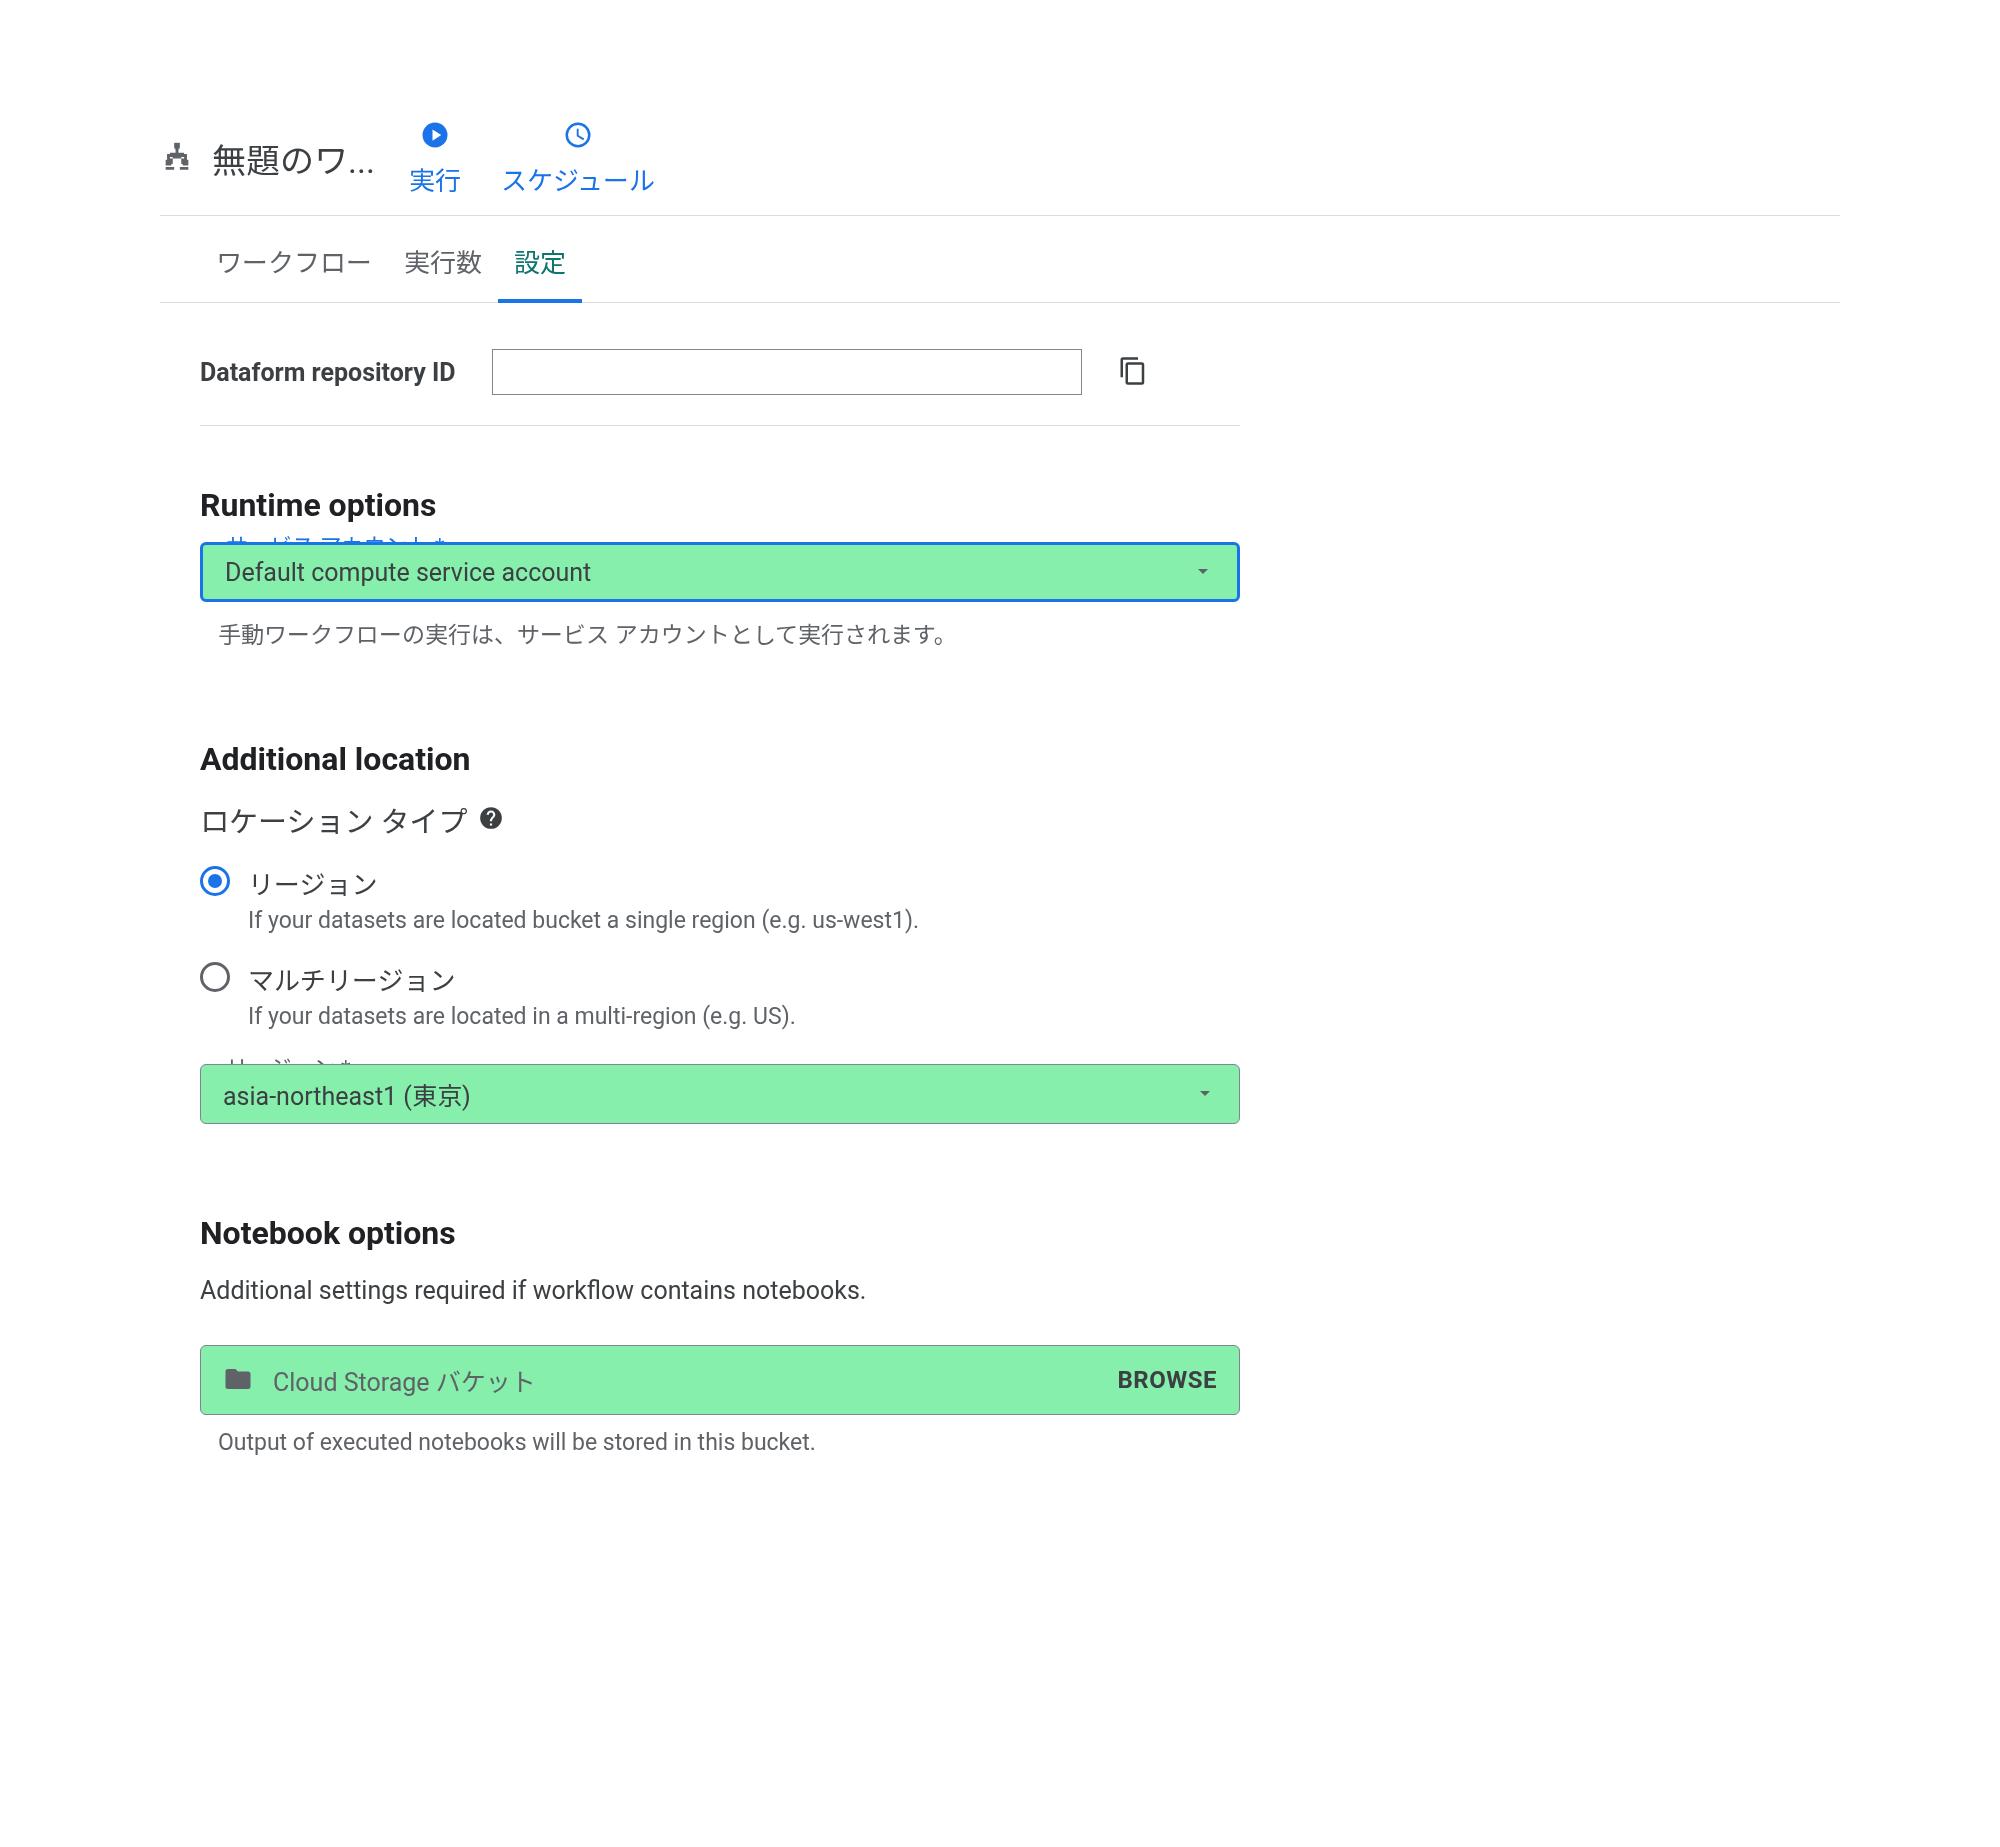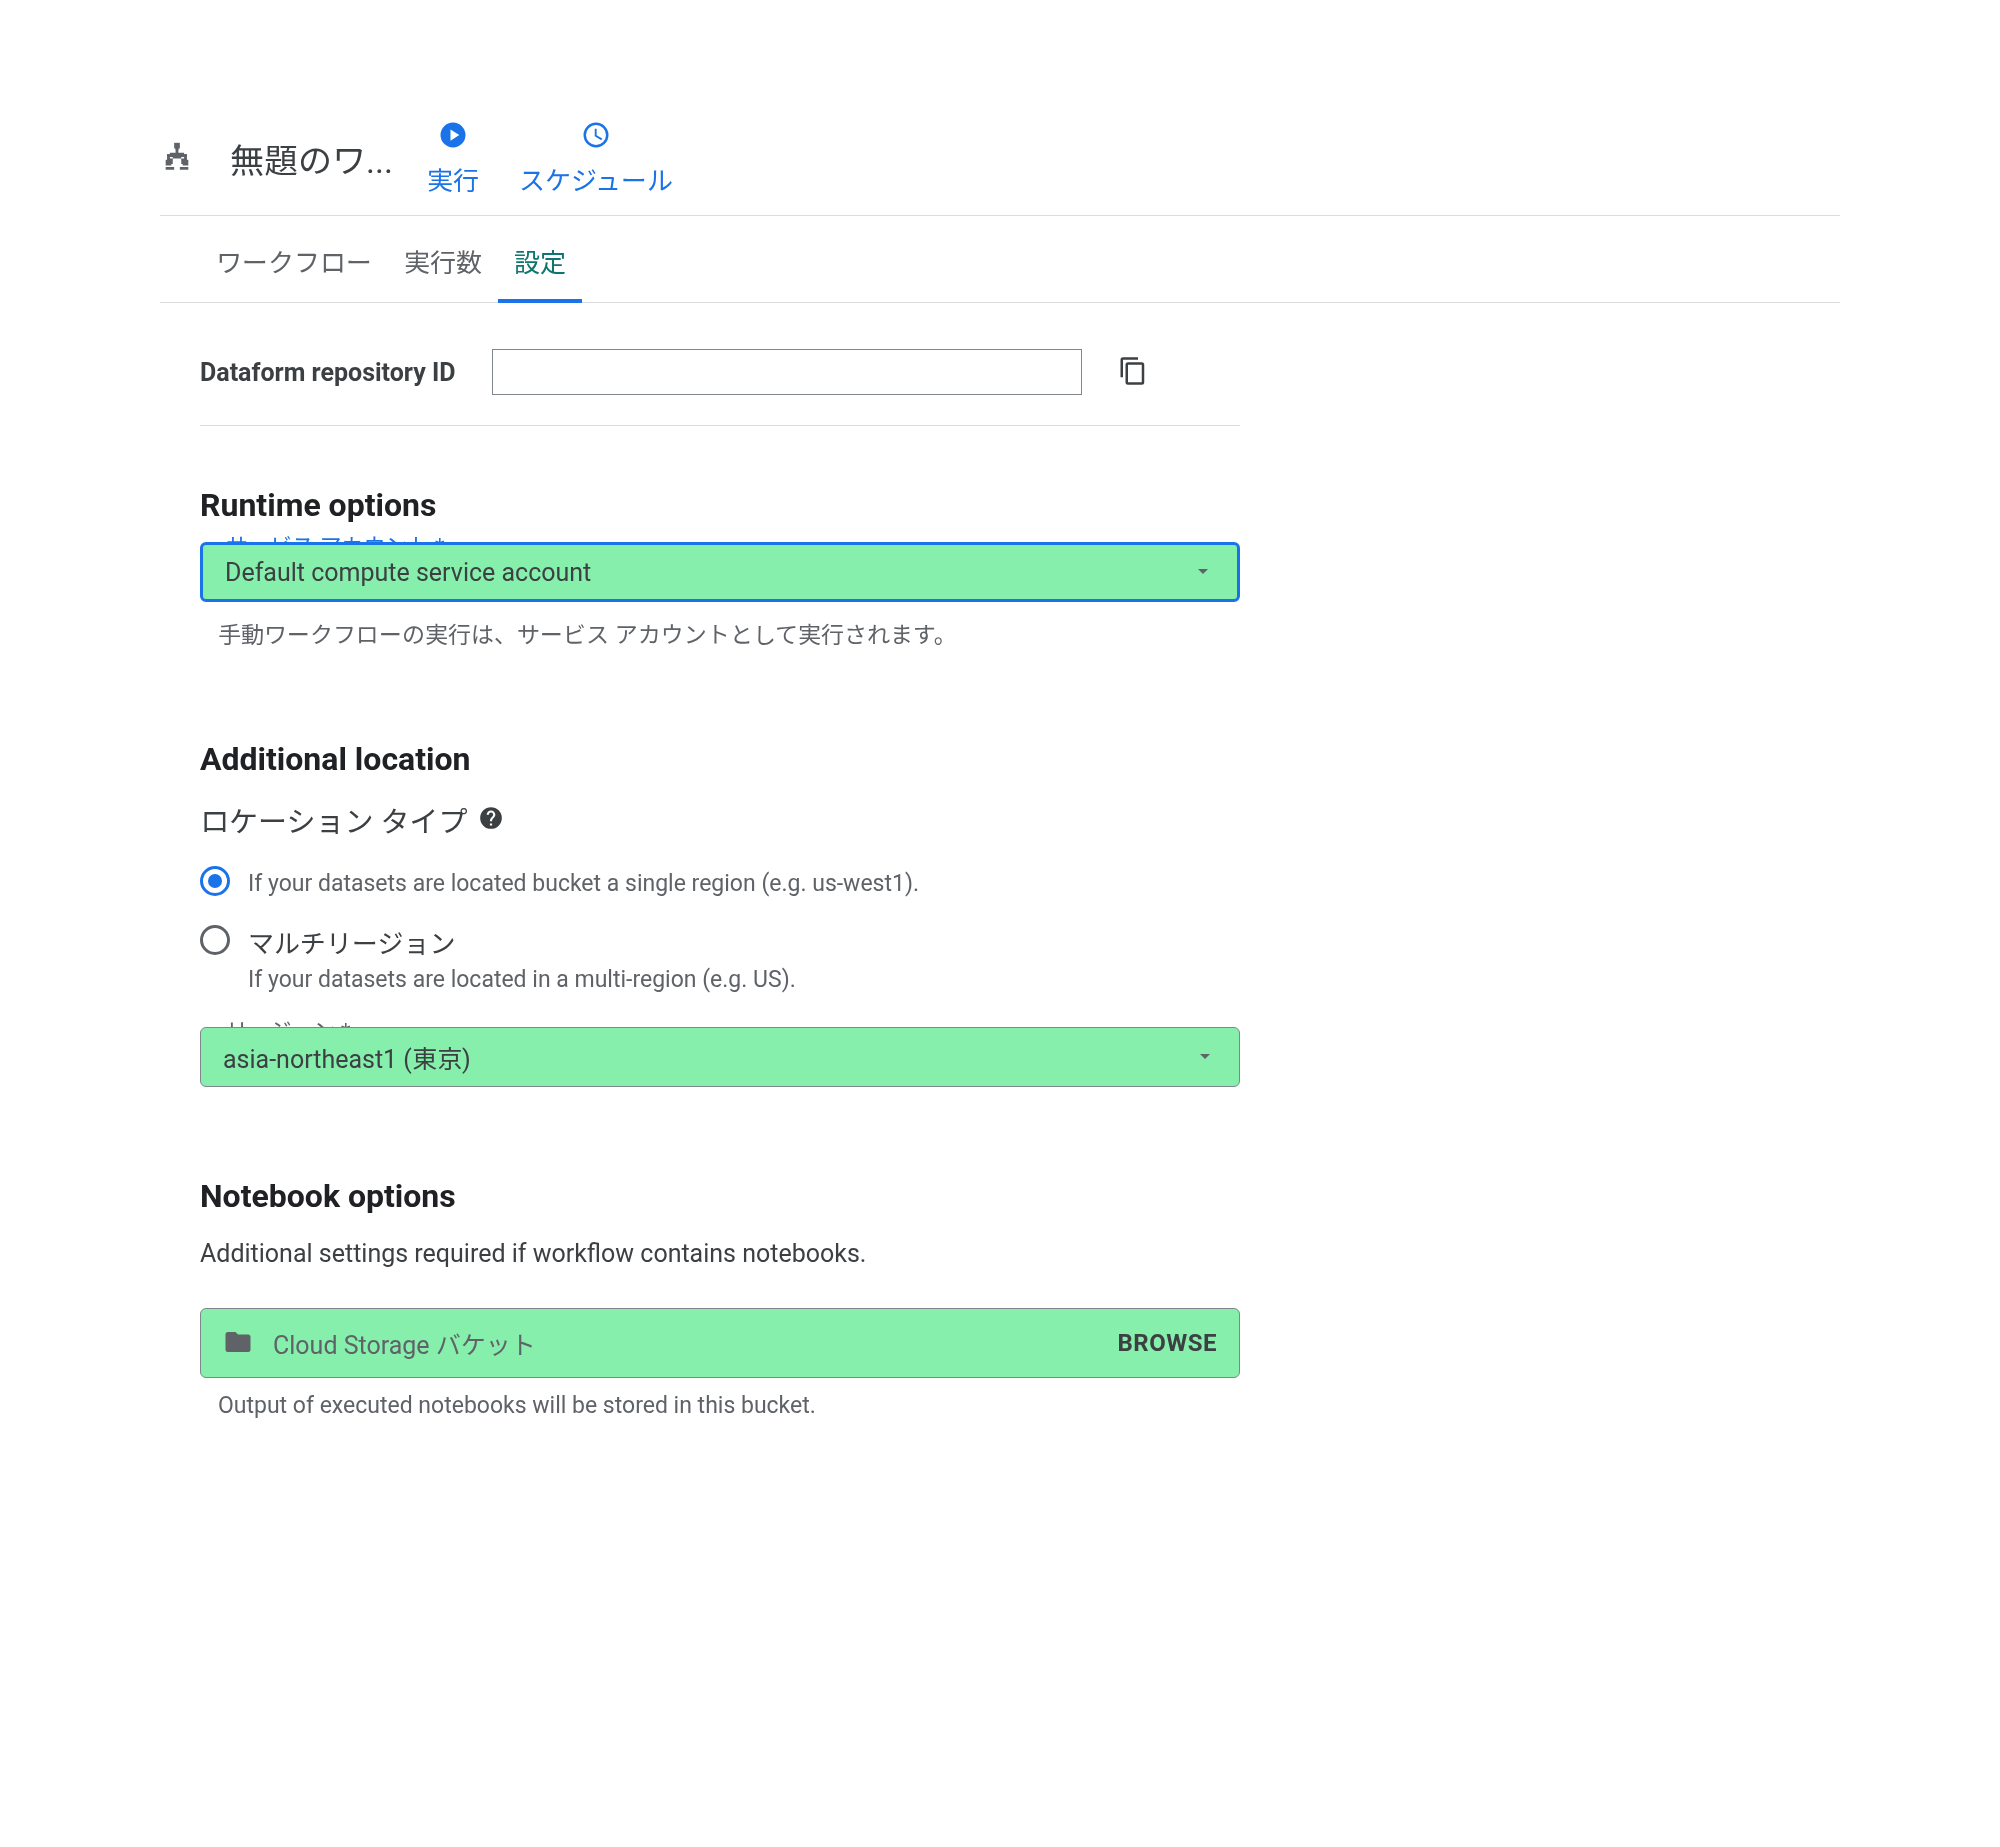--- a/index.html
+++ b/index.html
@@ -13,21 +13,21 @@
   .page { width: 2000px; padding: 120px 160px 200px 160px; }
 
   
   .hdr {
     display: flex;
     align-items: center;
     gap: 24px;
     padding-bottom: 18px;
     border-bottom: 1px solid #dadce0;
   }
-  .hdr-title-wrap { display: flex; align-items: center; gap: 36px; }
+  .hdr-title-wrap { display: flex; align-items: center; gap: 18px; }
   .hdr-title { font-size: 34px; font-weight: 400; color:#3c4043; white-space: nowrap; }
   .hdr-actions { display: flex; align-items: center; gap: 40px; margin-left: 10px; }
   .hdr-action {
     display: flex; align-items: center; gap: 10px;
     color: #1a73e8; font-size: 26px; cursor: pointer; flex-direction: column;
   }
   .hdr-action svg { width: 30px; height: 30px; fill: #1a73e8; }
   .site-icon svg { width: 34px; height: 34px; fill: #5f6368; }
 
   
@@ -196,20 +196,21 @@
           </svg>
       </span>
     </div>
 
     <div class="radio-block">
       <div class="radio-opt">
         <div class="radio-circle sel">
             <div class="radio-dot"></div>
           </div>
         <div>
+          <div class="radio-title">リージョン</div>
           <div class="radio-desc">If your datasets are located bucket a single region (e.g. us-west1).</div>
         </div>
       </div>
     </div>
     <div class="radio-block">
       <div class="radio-opt">
         <div class="radio-circle"></div>
         <div>
           <div class="radio-title">マルチリージョン</div>
           <div class="radio-desc">If your datasets are located in a multi-region (e.g. US).</div>

